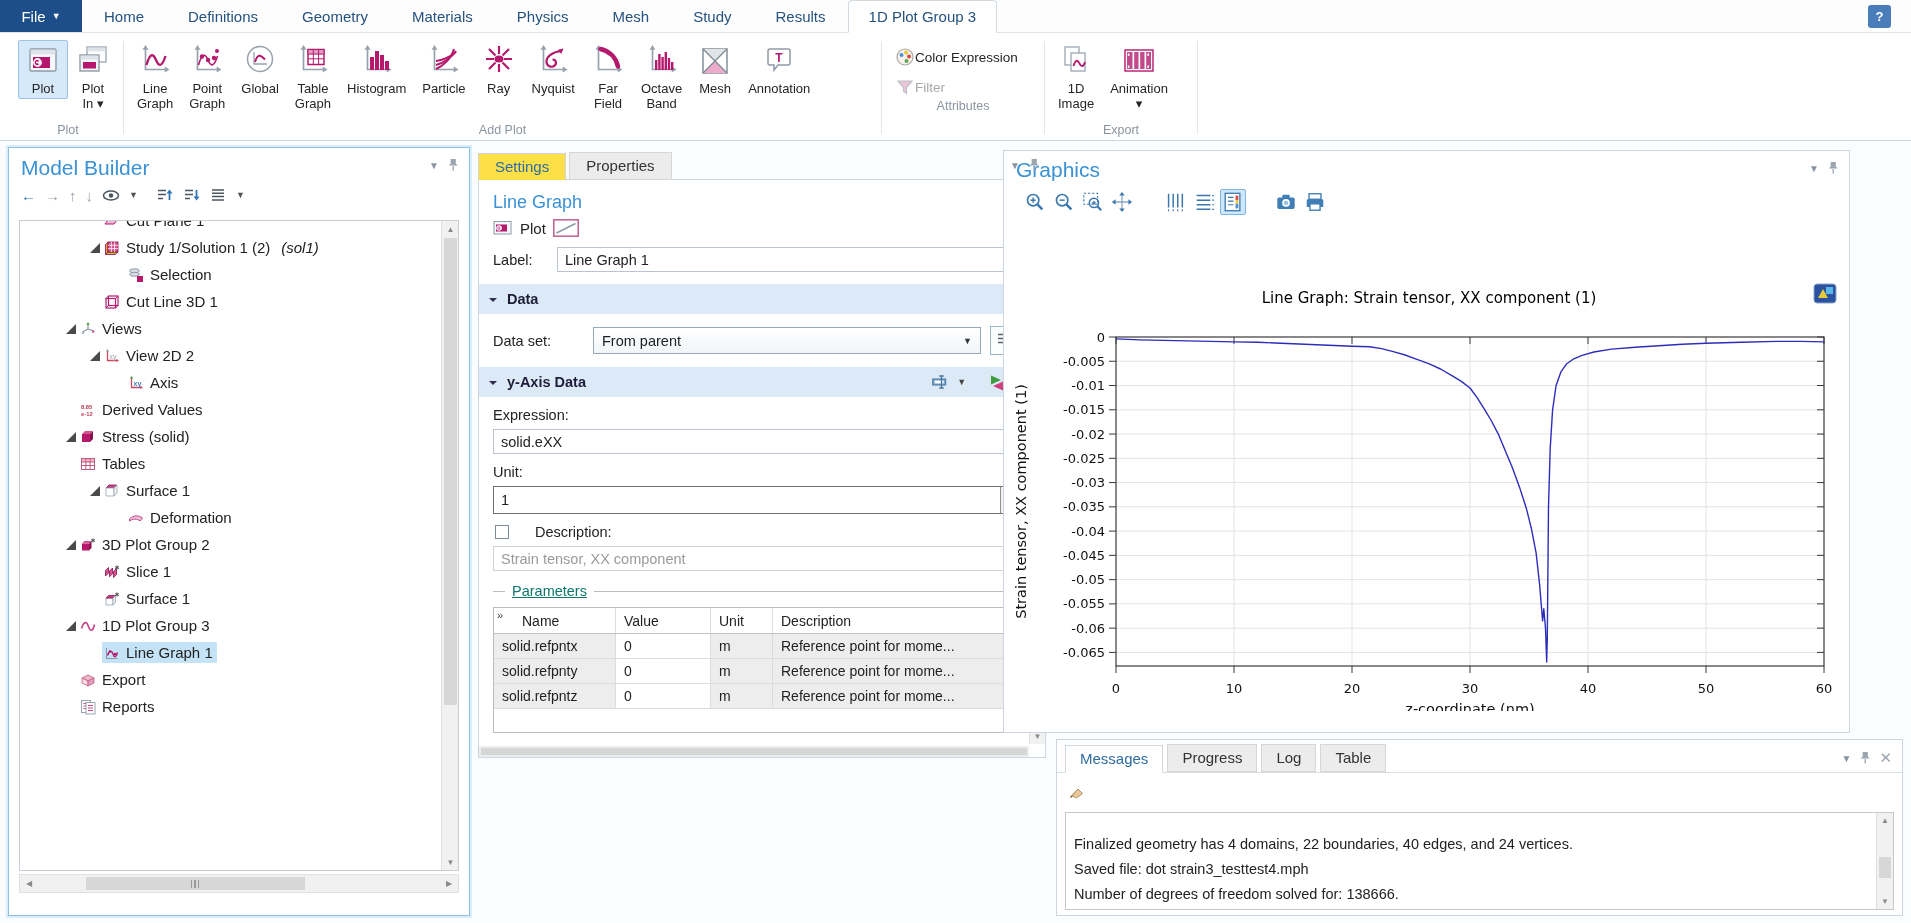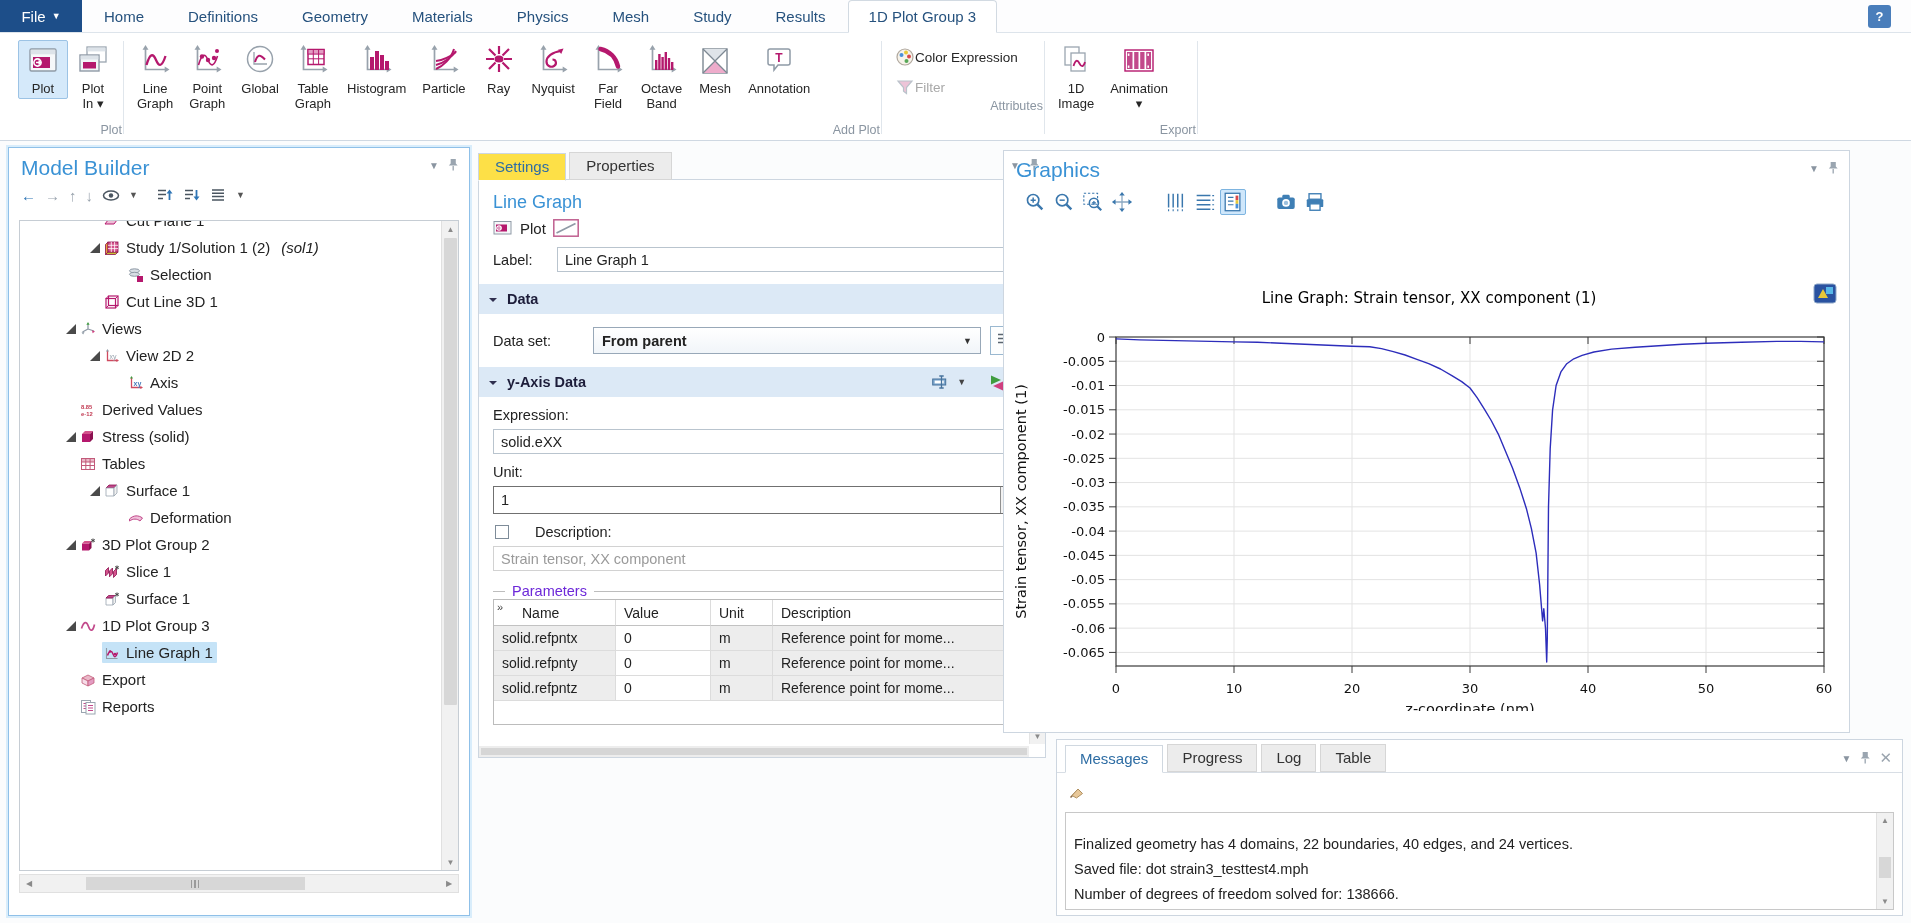--- a/index.html
+++ b/index.html
@@ -9,21 +9,21 @@
   
   .tabbar { position:absolute; left:0; top:0; width:1911px; height:33px; background:#fdfdfe; border-bottom:1px solid #dde4eb; display:flex; align-items:stretch; z-index:5; }
   .file-btn { width:82px; background:#1d4e89; color:#fff; font-size:15px; display:flex; align-items:center; justify-content:center; gap:6px; cursor:default; }
   .file-btn .caret { color:#fff; font-size:9px; }
   .rtab { font-size:15px; color:#26527e; display:flex; align-items:center; padding:0 22px; cursor:default; }
   .rtab-active { background:#fff; border:1px solid #d2dae2; border-bottom:1px solid #fff; border-radius:4px 4px 0 0; color:#26527e; margin-bottom:-1px; padding:0 20px; }
   .help-btn { position:absolute; right:20px; top:5px; width:23px; height:23px; background:#4a7ebb; color:#fff; border-radius:3px; font-size:13px; font-weight:bold; display:flex; align-items:center; justify-content:center; }
   .ribbon { position:absolute; left:0; top:33px; width:1911px; height:108px; background:#fff; border-bottom:1px solid #cfd8e2; display:flex; z-index:4; }
   .rgroup { display:flex; flex-direction:column; padding-top:5px; }
   .rgroup-buttons { flex:1; display:flex; align-items:flex-start; padding:2px 4px 0; }
-  .rgroup-label { text-align:right; color:#8a95a1; font-size:12.5px; height:18px; line-height:16px; }
+  .rgroup-label { text-align:center; color:#8a95a1; font-size:12.5px; height:18px; line-height:16px; }
   .vsep { width:1px; background:#e0e6ec; margin:8px 1px 6px; }
   .rbtn { display:flex; flex-direction:column; align-items:center; padding:3px 7px 2px; border:1px solid transparent; border-radius:2px; cursor:default; }
   .rbtn.sel { background:#d5e9fa; border-color:#9cc3e5; }
   .ricon { width:34px; height:34px; display:block; }
   .ricon svg { width:34px; height:34px; display:block; }
   .rlab { text-align:center; font-size:13px; line-height:15px; color:#262626; margin-top:3px; white-space:pre-line; }
   .attr-col { display:flex; flex-direction:column; justify-content:flex-start; gap:8px; padding:8px 10px 0 12px; }
   .attr-row { display:flex; align-items:center; font-size:13.5px; color:#262626; height:22px; }
   .attr-row .aicon svg { width:20px; height:20px; display:block; }
   .attr-row.disabled { color:#a8a8a8; }
@@ -80,33 +80,33 @@
   .s-labelrow .lab { width:64px; }
   .fld { border:1px solid #b9c4ce; height:25px; display:flex; align-items:center; padding:0 7px; font-size:14.5px; background:#fff; flex:1; }
   .secbar { background:#dce9f6; height:30px; display:flex; align-items:center; padding:0 10px; gap:10px; }
   .secbar .sc { width:0; height:0; border:4.5px solid transparent; border-top-color:#2f2f4f; margin-top:5px; }
   .secbar .st { font-size:14.5px; font-weight:bold; color:#1d1d3a; }
   .secbar .right-ics { margin-left:auto; display:flex; align-items:center; gap:7px; }
   .secbar .right-ics svg { display:block; }
   .secbar .dd { font-size:9px; color:#444; }
   .s-dsrow { display:flex; align-items:center; margin:12px 12px 12px 14px; font-size:14.5px; }
   .s-dsrow .lab { width:100px; }
-  .dropdown { flex:1; border:1px solid #98a8b8; background:linear-gradient(#ffffff,#f1f5f9); height:27px; display:flex; align-items:center; padding:0 8px; font-size:14.5px; position:relative;font-weight:bold; }
+  .dropdown { flex:1; border:1px solid #98a8b8; background:linear-gradient(#ffffff,#f1f5f9); height:27px; display:flex; align-items:center; padding:0 8px; font-size:14.5px; position:relative; }
   .dropdown .dcaret { position:absolute; right:8px; font-size:9px; color:#333; }
   .sqbtn { width:29px; height:29px; border:1px solid #9ab8d0; background:#fdfefe; margin-left:9px; display:flex; align-items:center; justify-content:center; }
   .sqbtn svg { width:20px; height:20px; }
   .s-lab { font-size:14.5px; margin:10px 0 6px 14px; }
   .s-input { margin:0 12px 4px 14px; }
   .combo { margin:6px 12px 2px 14px; border:1px solid #707070; height:28px; display:flex; align-items:stretch; font-size:14.5px; background:#fff; }
   .combo .cval { flex:1; display:flex; align-items:center; padding:0 7px; }
   .combo .cbtn { width:18px; border-left:1px solid #909090; background:#f2f2f2; display:flex; align-items:center; justify-content:center; font-size:9px; color:#333; }
   .s-descrow { display:flex; align-items:center; gap:26px; margin:10px 0 6px 16px; font-size:14.5px; }
   .chk { width:14px; height:14px; border:1px solid #7e8c99; background:#fff; display:inline-block; }
   .ghost { color:#9a9a9a; border-color:#d2d2d2; }
-  .fieldset { display:flex; align-items:center; gap:7px; margin:12px 12px 0 14px; color:#6d28d9; font-size:14.5px; }
+  .fieldset { display:flex; align-items:center; gap:7px; margin:12px 12px 8px 14px; color:#0f766e; font-size:14.5px;text-decoration:underline; }
   .fieldset::before { content:''; width:12px; height:1px; background:#bdbdbd; }
   .fieldset::after { content:''; flex:1; height:1px; background:#bdbdbd; }
   .ptable { margin:0 12px 0 14px; border:1px solid #bcbcbc; position:relative; font-size:14px; }
   .prow { display:grid; grid-template-columns:122px 95px 62px 1fr; }
   .pcell { height:25px; display:flex; align-items:center; padding:0 8px; border-right:1px solid #dcdcdc; border-bottom:1px solid #dcdcdc; overflow:hidden; white-space:nowrap; }
   .prow.head .pcell { height:26px; border-bottom:1px solid #c2c2c2; background:#fff; }
   .prow.head .pcell:first-child { padding-left:28px; }
   .pcell.gray { background:#ededed; }
   .pcell:last-child { border-right:none; }
   .dblchv { position:absolute; left:3px; top:1px; font-size:11px; color:#444; }

